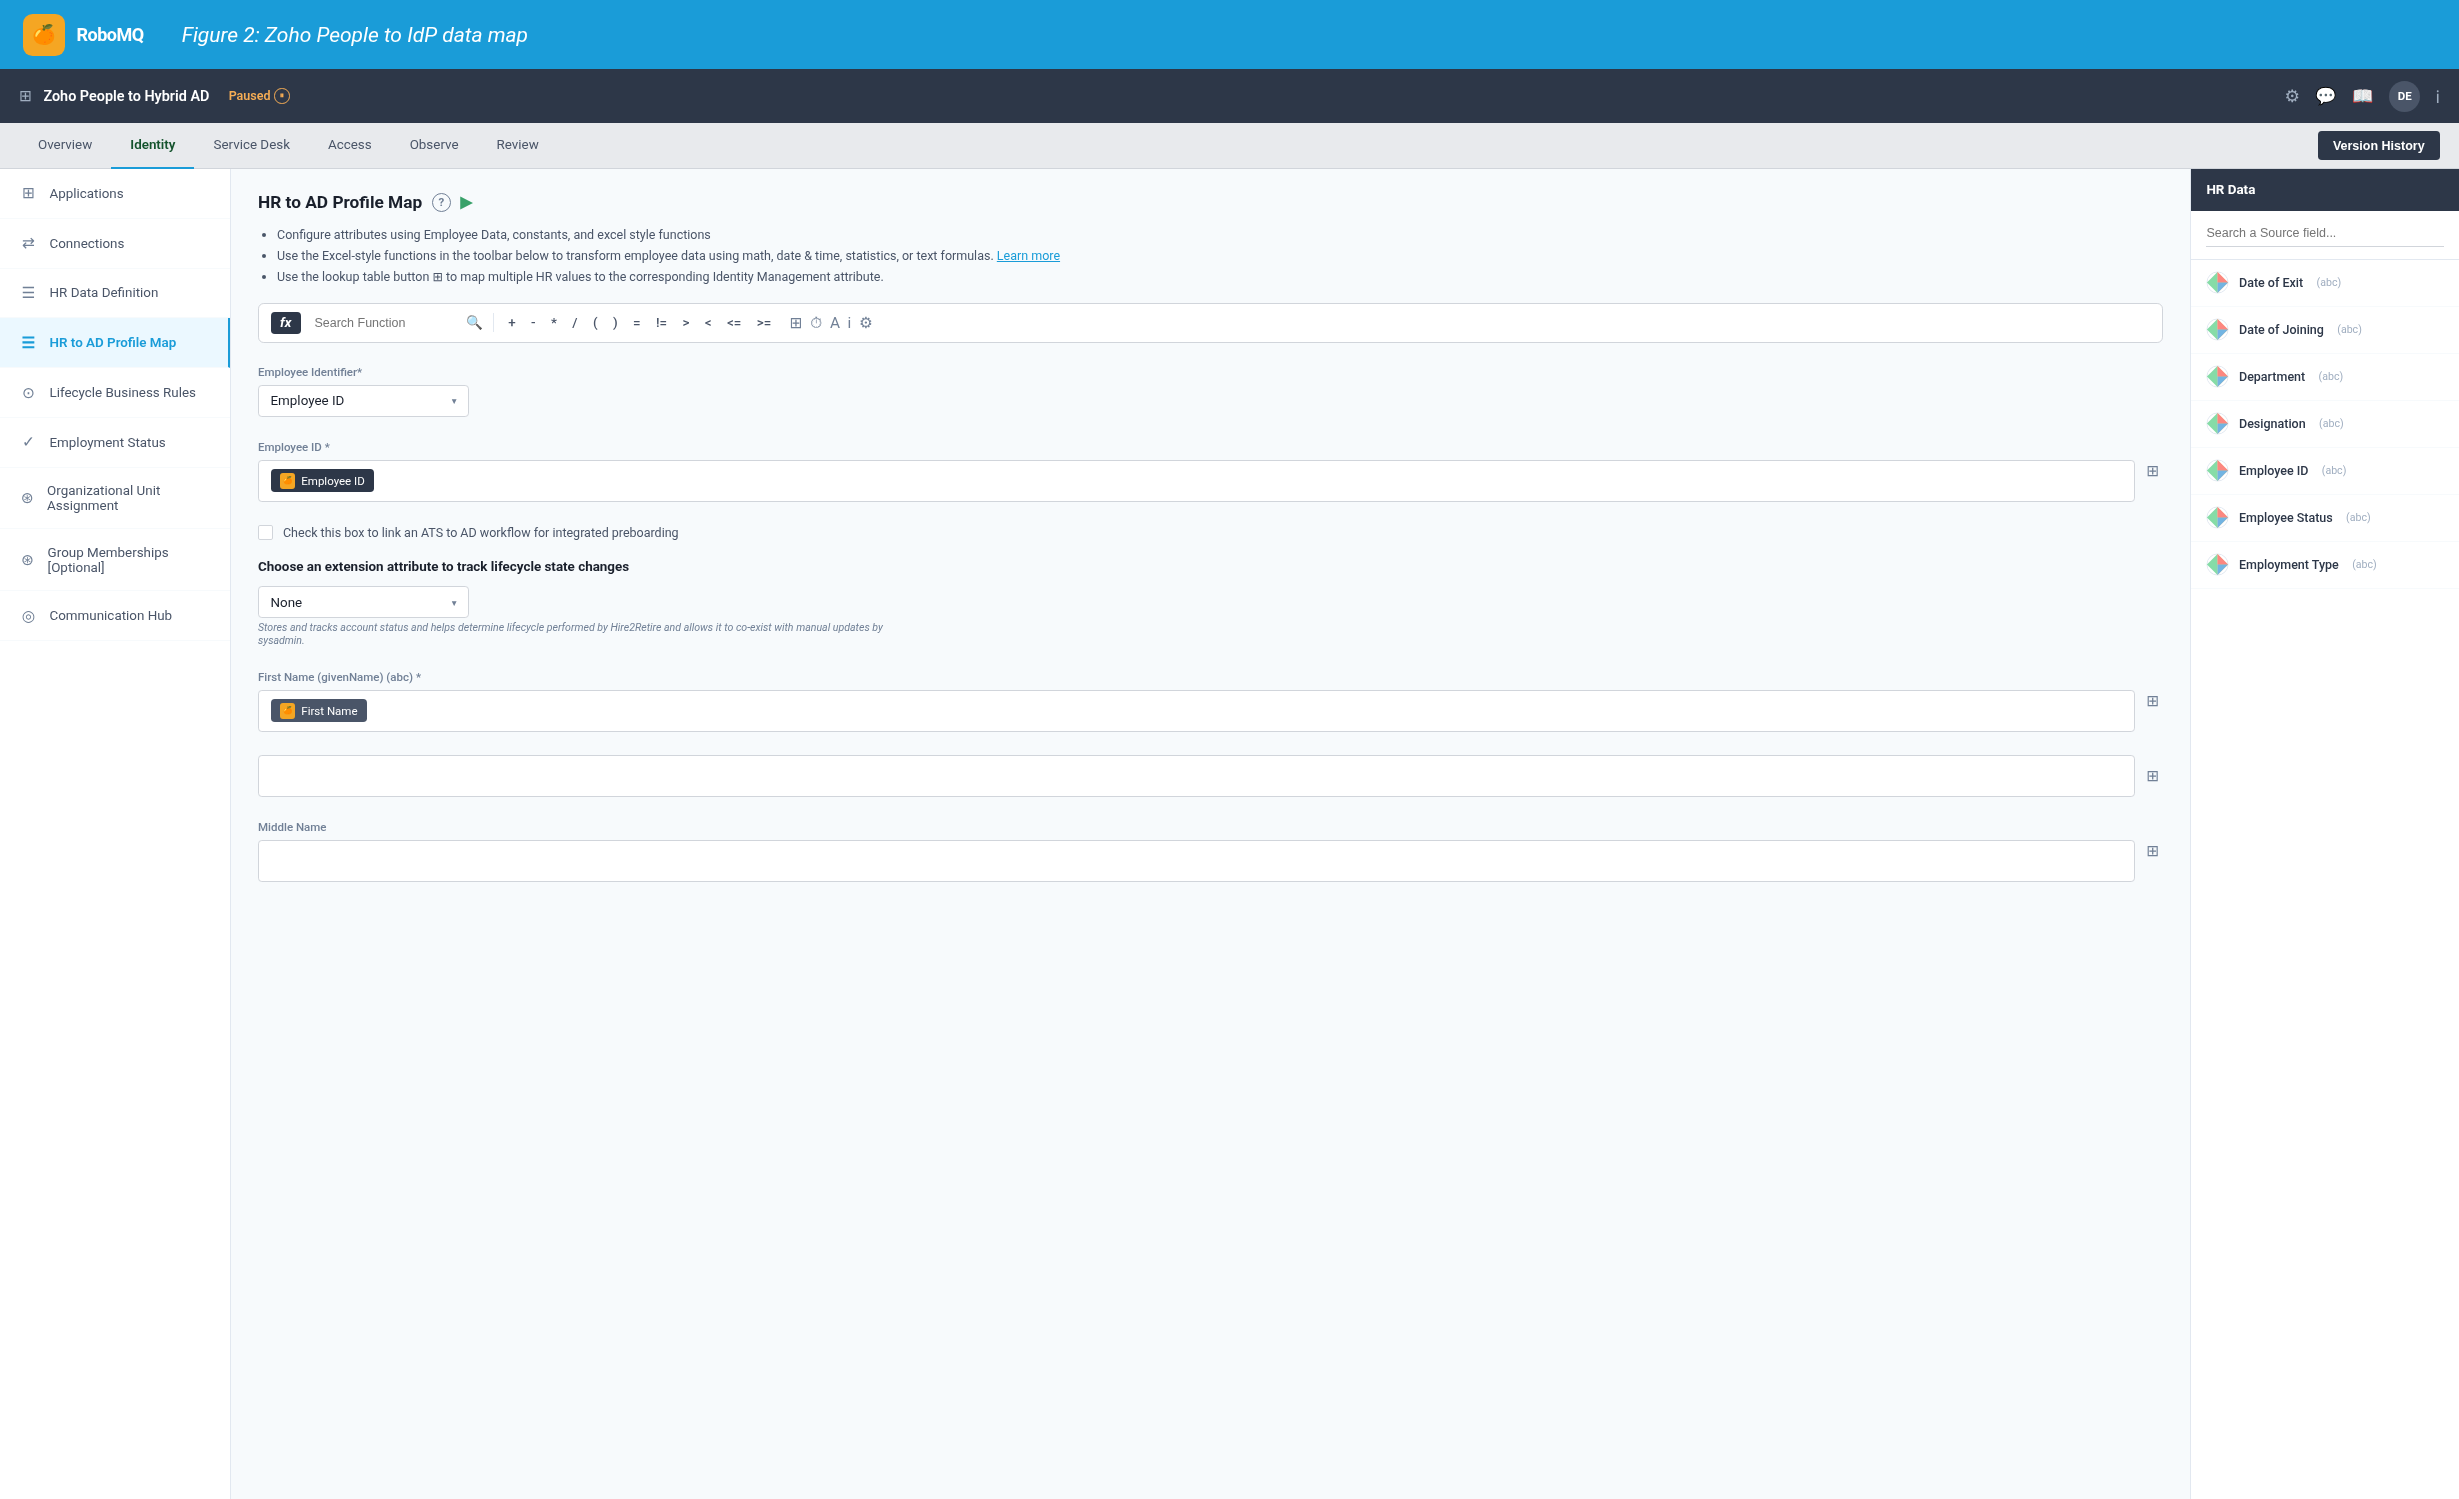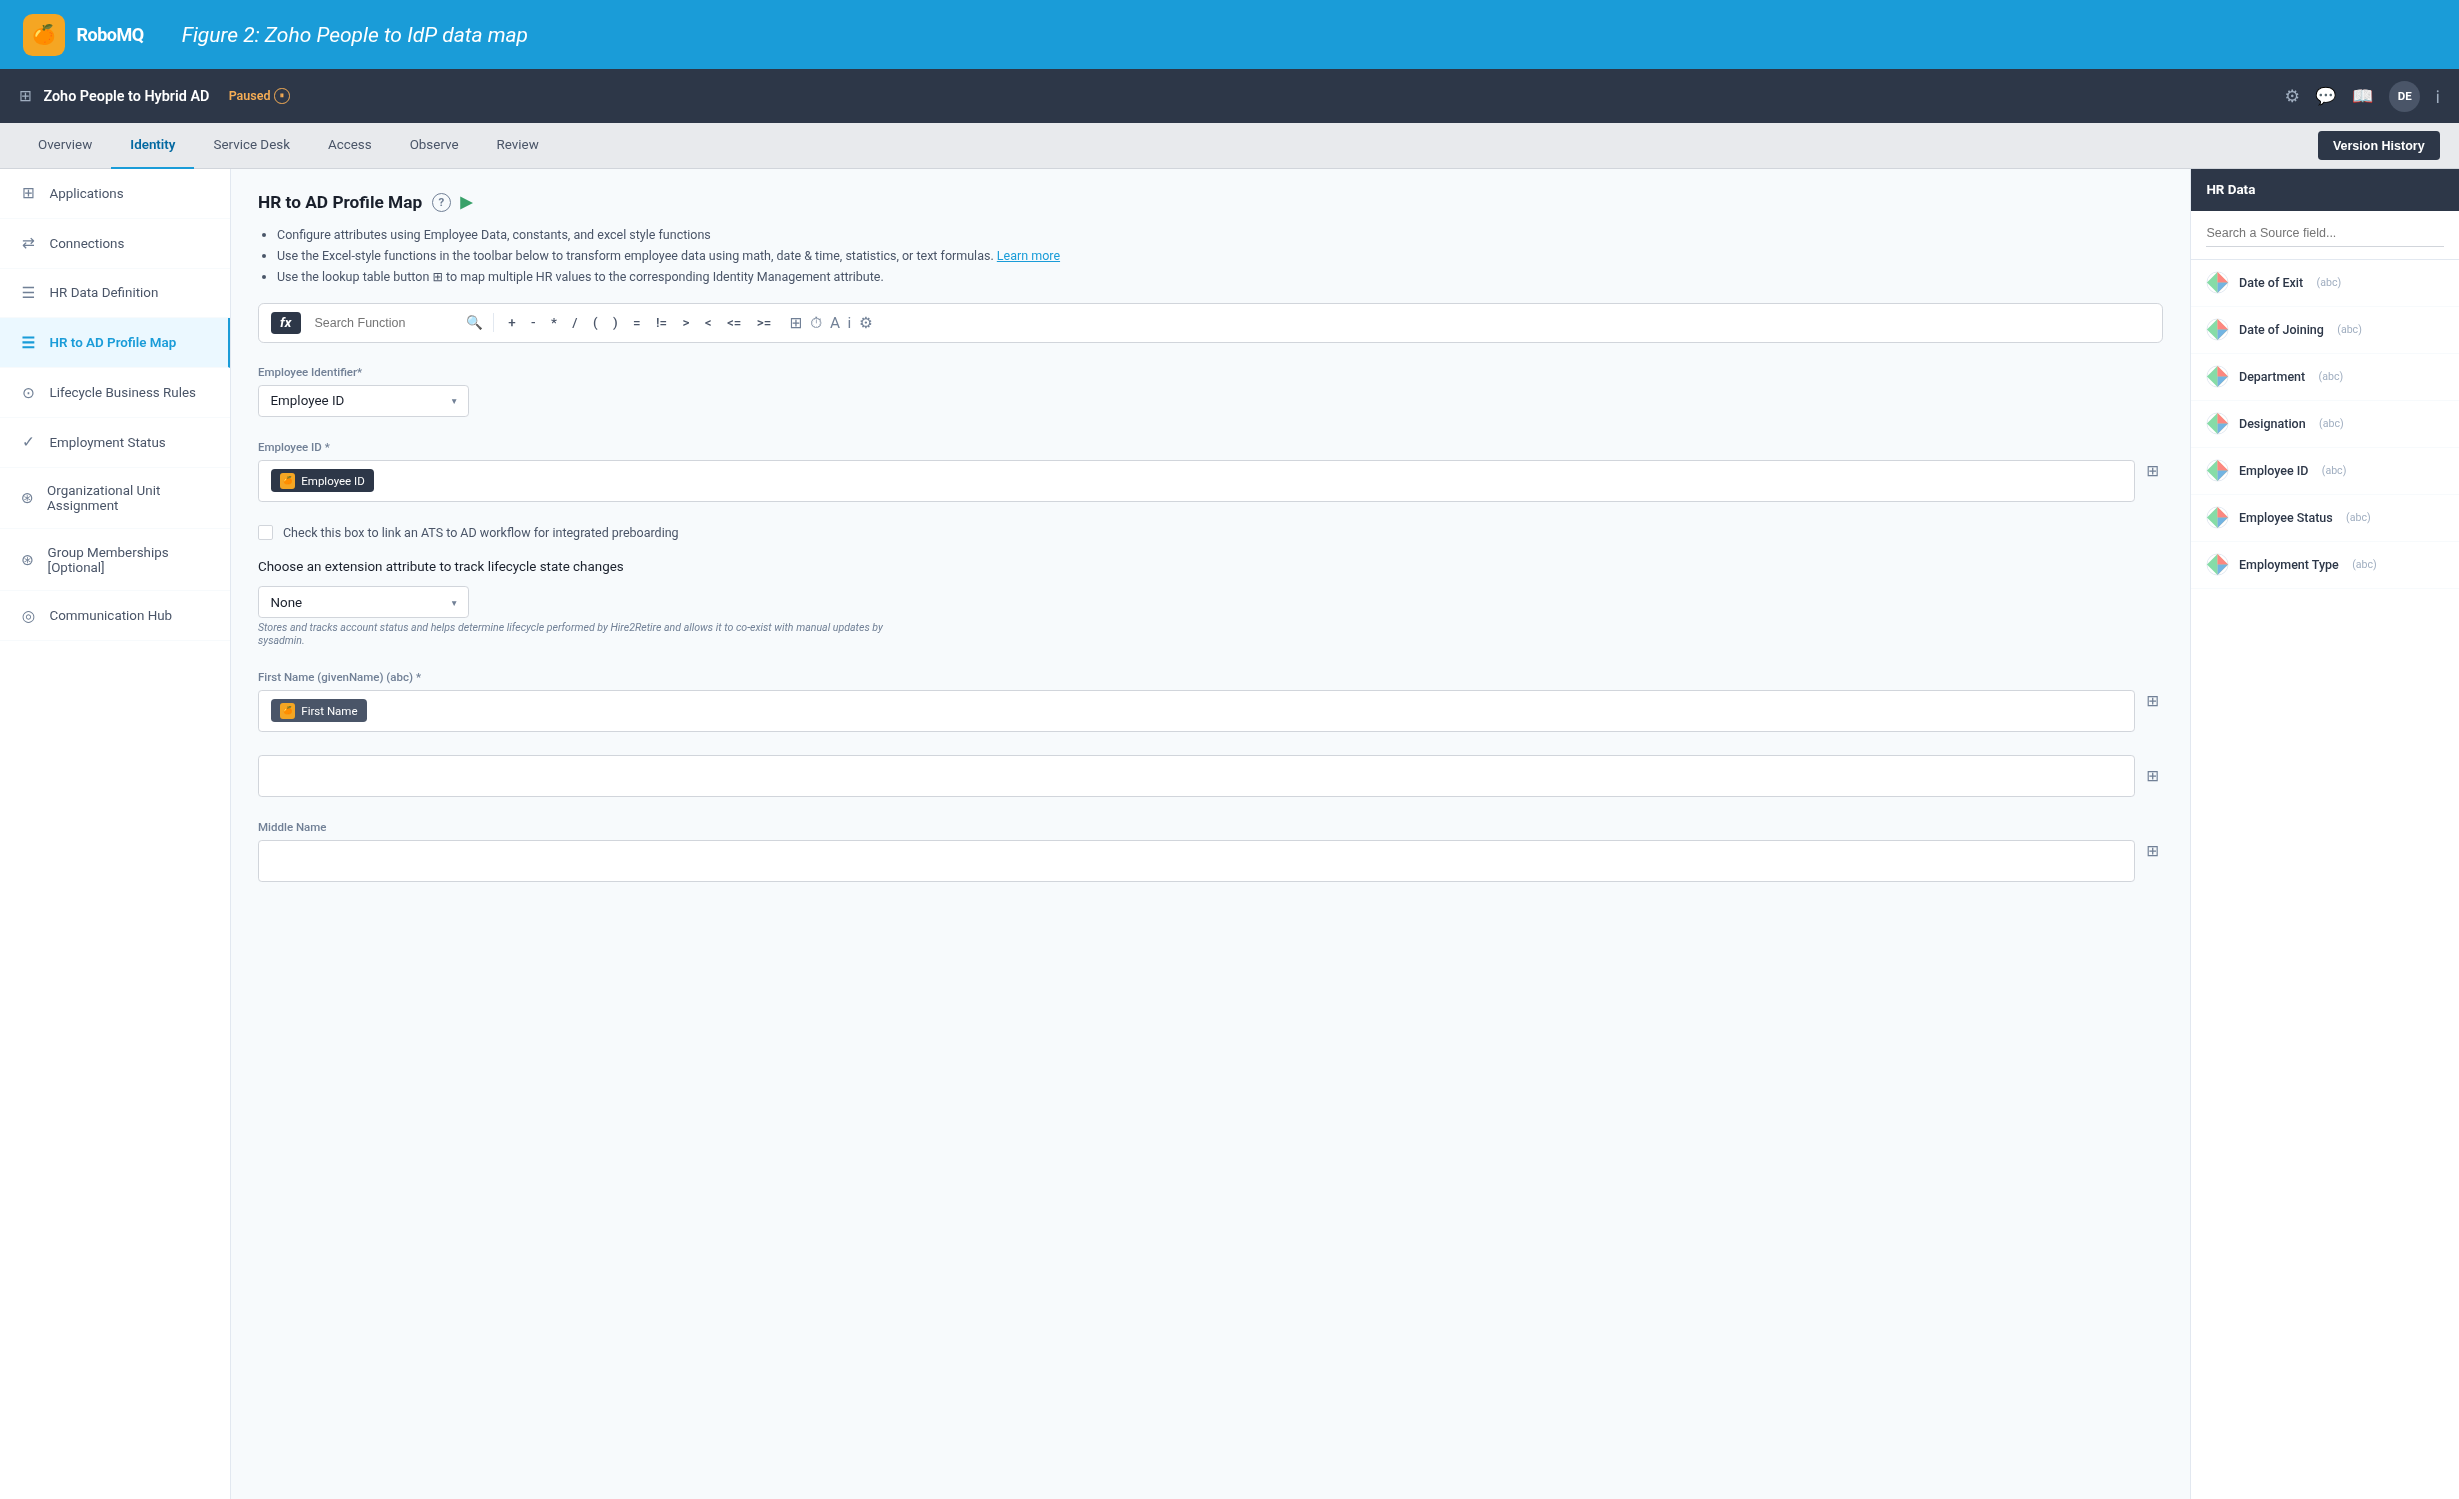--- a/index.html
+++ b/index.html
@@ -112,21 +112,21 @@
       height: 46px;
       display: flex;
       align-items: center;
       font-size: 13.4px;
       color: #4a5568;
       cursor: pointer;
       border-bottom: 2.9px solid transparent;
       font-weight: 400;
     }
     .nav-tab.active {
-      color: #0369a1;
+      color: #14532d;
       font-weight: 600;
       border-bottom: 2.9px solid #1a9cd8;
     }
     .nav-spacer { flex: 1; }
     .version-history-btn {
       background: #2d3748;
       color: white;
       border: none;
       padding: 7.7px 15.4px;
       border-radius: 3.8px;
@@ -361,21 +361,21 @@
       background: white;
       flex-shrink: 0;
     }
     .checkbox-label {
       font-size: 12.5px;
       color: #4a5568;
     }
 
     .extension-section-title {
       font-size: 13.4px;
-      font-weight: 400;
+      font-weight: 700;
       color: #1a202c;
       margin-bottom: 11.5px;
     }
 
     .none-select {
       border: 1px solid #d1d5db;
       border-radius: 3.8px;
       padding: 7.7px 11.5px;
       font-size: 13.4px;
       color: #1a202c;

